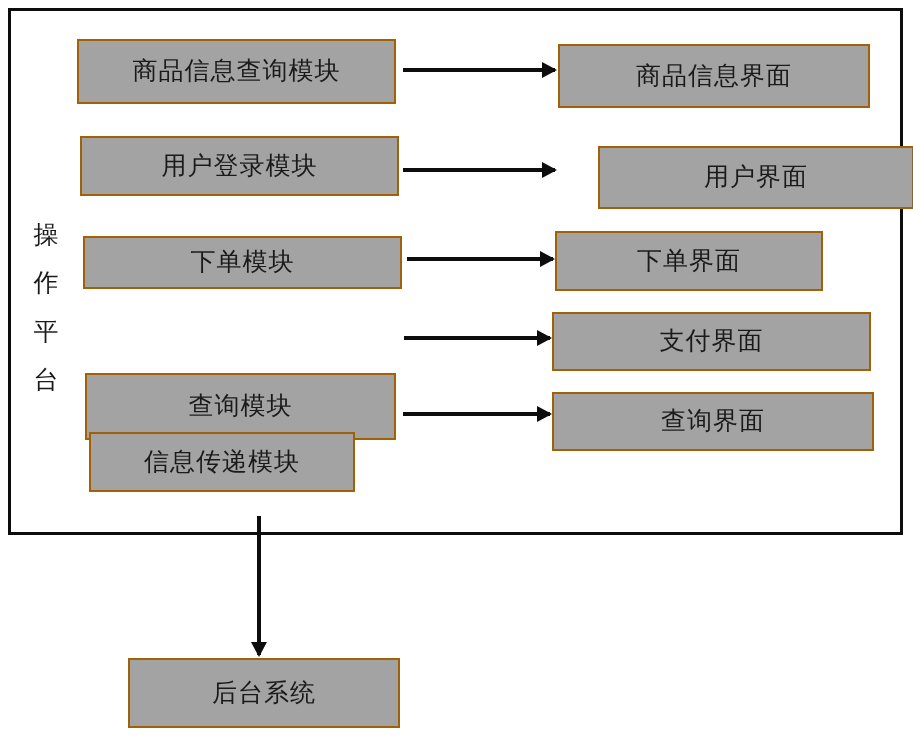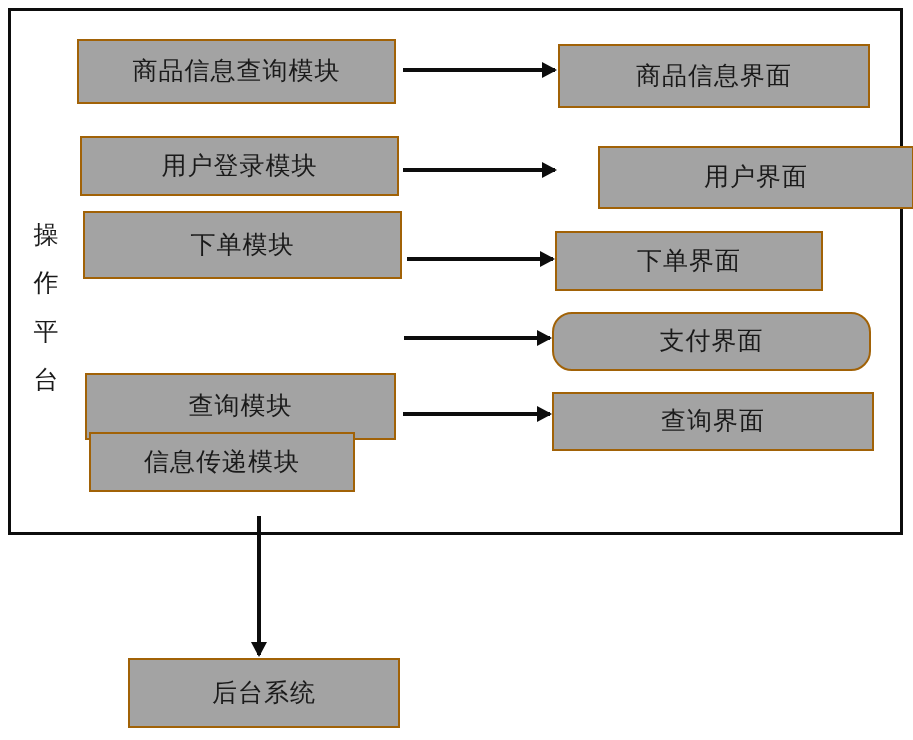--- a/index.html
+++ b/index.html
@@ -120,21 +120,21 @@
   </div>
 
   <div class="box" style="left:77px;  top:39px;  width:319px; height:65px;">
     <span class="box-label">商品信息查询模块</span>
   </div>
 
   <div class="box" style="left:80px;  top:136px; width:319px; height:60px;">
     <span class="box-label">用户登录模块</span>
   </div>
 
-  <div class="box" style="left:83px;  top:211px; width:319px; height:68px;align-items:center;">
+  <div class="box" style="left:83px;  top:236px; width:319px; height:53px;align-items:center;">
     <span class="box-label">下单模块</span>
   </div>
 
 
   <div class="box" style="left:85px;  top:373px; width:311px; height:67px;">
     <span class="box-label">查询模块</span>
   </div>
 
   <div class="box" style="left:89px;  top:432px; width:266px; height:60px;">
     <span class="box-label">信息传递模块</span>
@@ -145,21 +145,21 @@
   </div>
 
   <div class="box" style="left:558px; top:146px; width:316px; height:63px;margin-left:40px;">
     <span class="box-label">用户界面</span>
   </div>
 
   <div class="box" style="left:555px; top:231px; width:268px; height:60px;">
     <span class="box-label">下单界面</span>
   </div>
 
-  <div class="box" style="left:552px; top:312px; width:319px; height:59px;border-radius:20px;">
+  <div class="box" style="left:552px; top:312px; width:319px; height:59px;">
     <span class="box-label">支付界面</span>
   </div>
 
   <div class="box" style="left:552px; top:392px; width:322px; height:59px;">
     <span class="box-label">查询界面</span>
   </div>
 
   <div class="arrow-h" style="left:403px; top:68px;  width:152px;"></div>
 
   <div class="arrow-h" style="left:403px; top:168px; width:152px;"></div>

